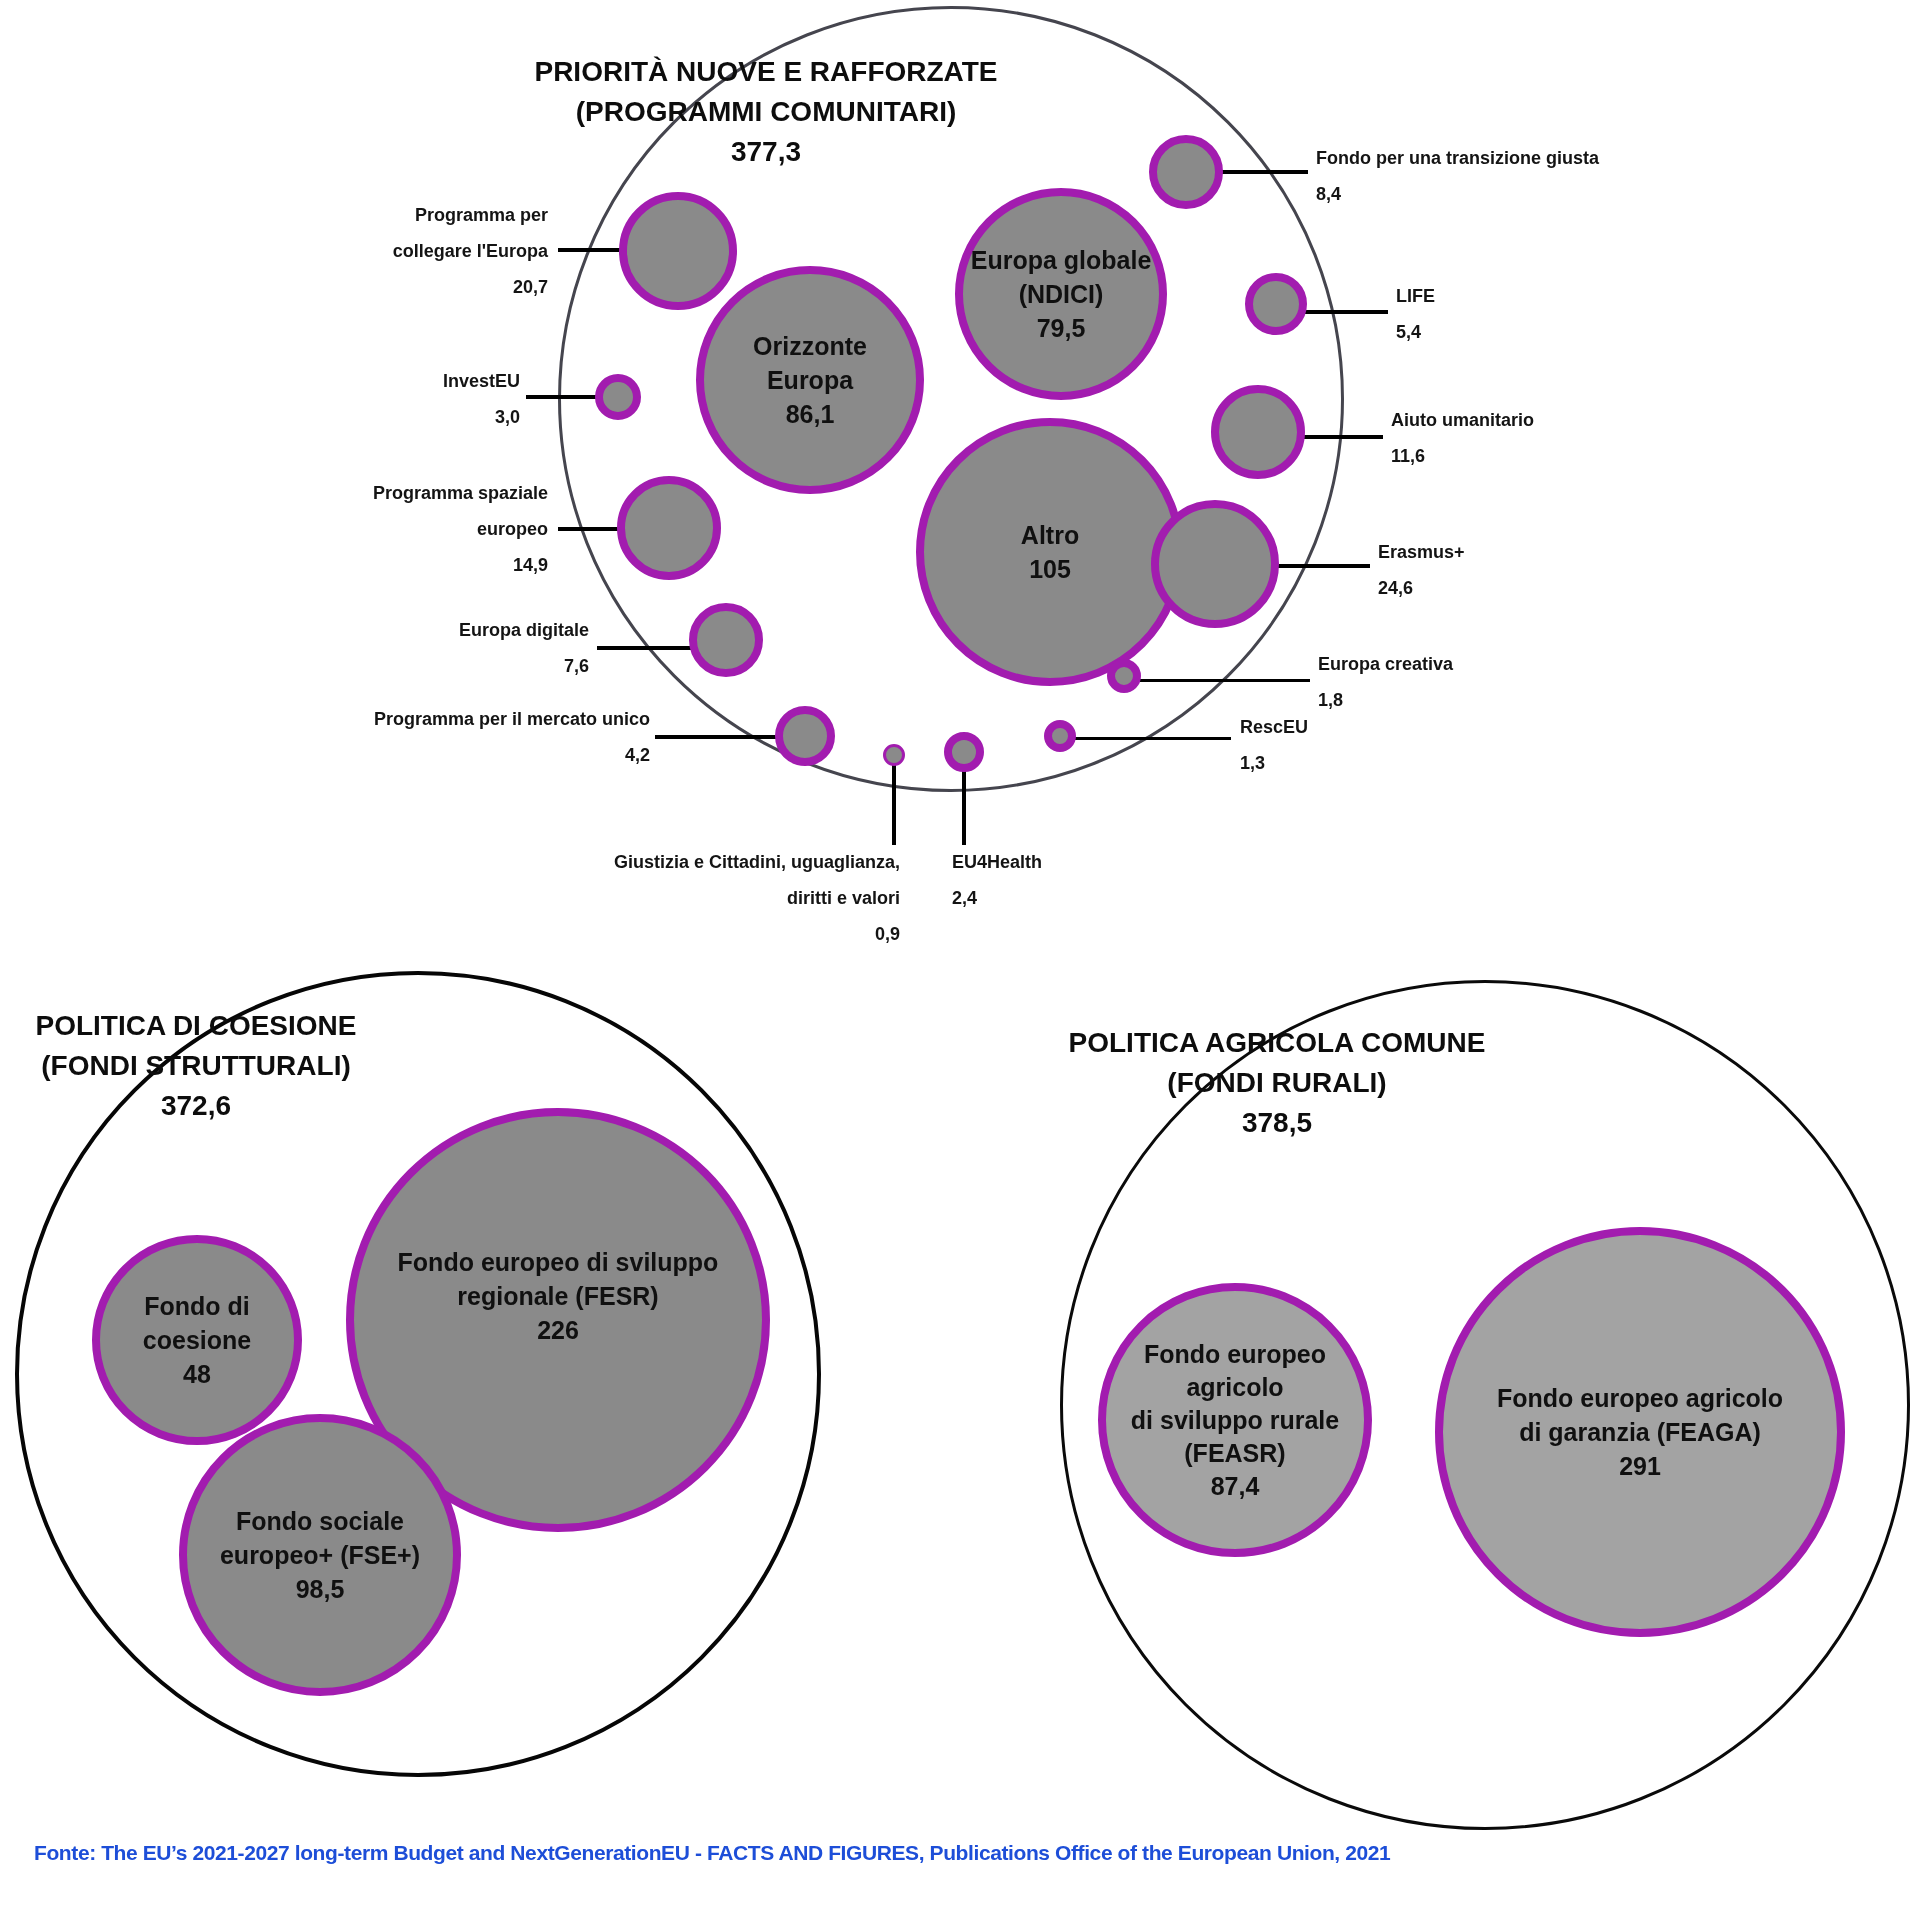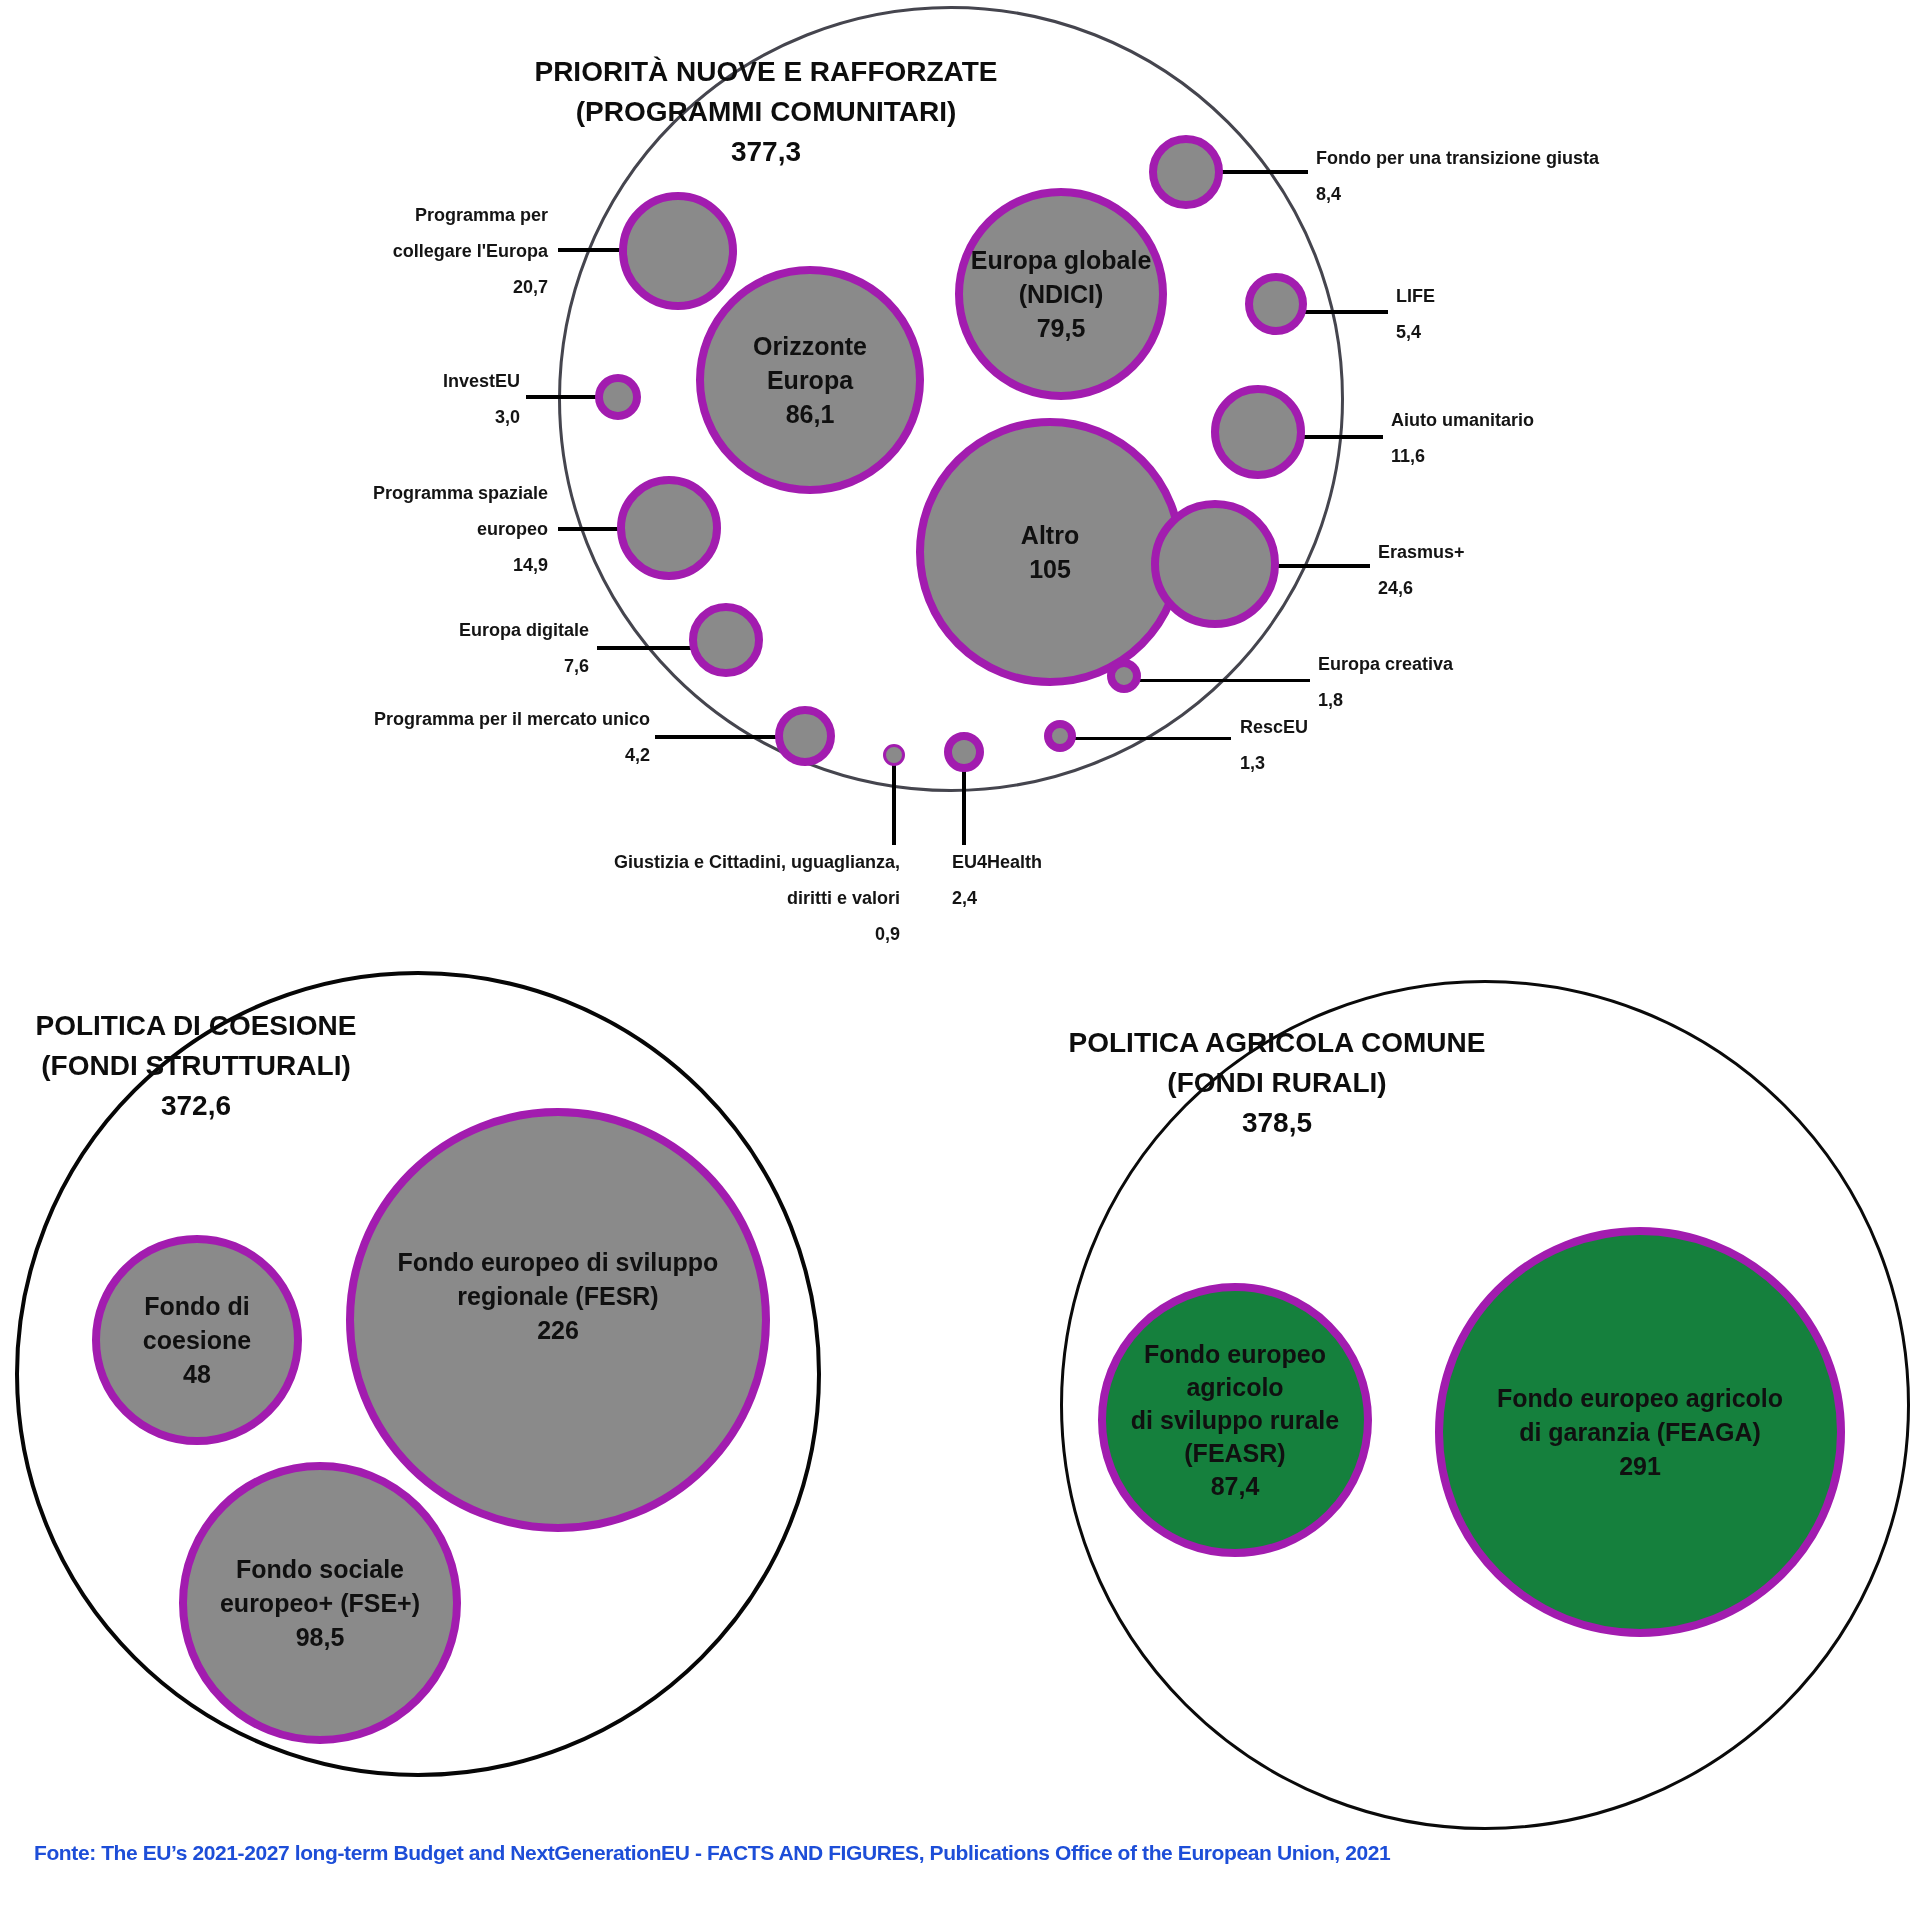--- a/index.html
+++ b/index.html
@@ -4,21 +4,21 @@
 <style>
   html,body{margin:0;padding:0;}
   body{
     width:1924px;height:1912px;background:#ffffff;position:relative;overflow:hidden;
     font-family:"Liberation Sans",sans-serif;color:#141414;
   }
   .bubble{
     position:absolute;border-radius:50%;background:#8a8a8a;border:8px solid #a21caf;
     box-sizing:border-box;display:flex;align-items:center;justify-content:center;
   }
-  .bubble.light{background:#15803d;}
+  .bubble.light{background:#a3a3a3;}
   .bubble .txt{text-align:center;font-weight:700;font-size:25px;line-height:34px;color:#101010;}
   .bubble .txt.small{line-height:33px;}
   .outline{position:absolute;border-radius:50%;box-sizing:border-box;}
   .outline.top{border:3px solid #45454e;}
   .outline.heavy{border:4px solid #060606;}
   .outline.thin{border:3px solid #0a0a0a;}
   .lbl{position:absolute;font-weight:700;font-size:18px;line-height:36px;white-space:nowrap;color:#141414;}
   .lbl.r{text-align:right;}
   .ttl{position:absolute;font-weight:700;font-size:28px;line-height:40px;text-align:center;color:#0d0d0d;}
   .hline,.vline{position:absolute;background:#000;}
@@ -154,21 +154,21 @@
     <div>48</div>
   </div>
 </div>
 <div class="bubble" style="left:346px;top:1108px;width:424px;height:424px;">
   <div class="txt" style="transform:translateY(-24px);">
     <div>Fondo europeo di sviluppo</div>
     <div>regionale (FESR)</div>
     <div>226</div>
   </div>
 </div>
-<div class="bubble" style="left:179px;top:1462px;width:282px;height:282px;">
+<div class="bubble" style="left:179px;top:1414px;width:282px;height:282px;">
   <div class="txt">
     <div>Fondo sociale</div>
     <div>europeo+ (FSE+)</div>
     <div>98,5</div>
   </div>
 </div>
 
 <div class="outline thin" style="left:1060px;top:980px;width:850px;height:850px;"></div>
 
 <div class="ttl" style="left:1017px;top:1023px;width:520px;">

